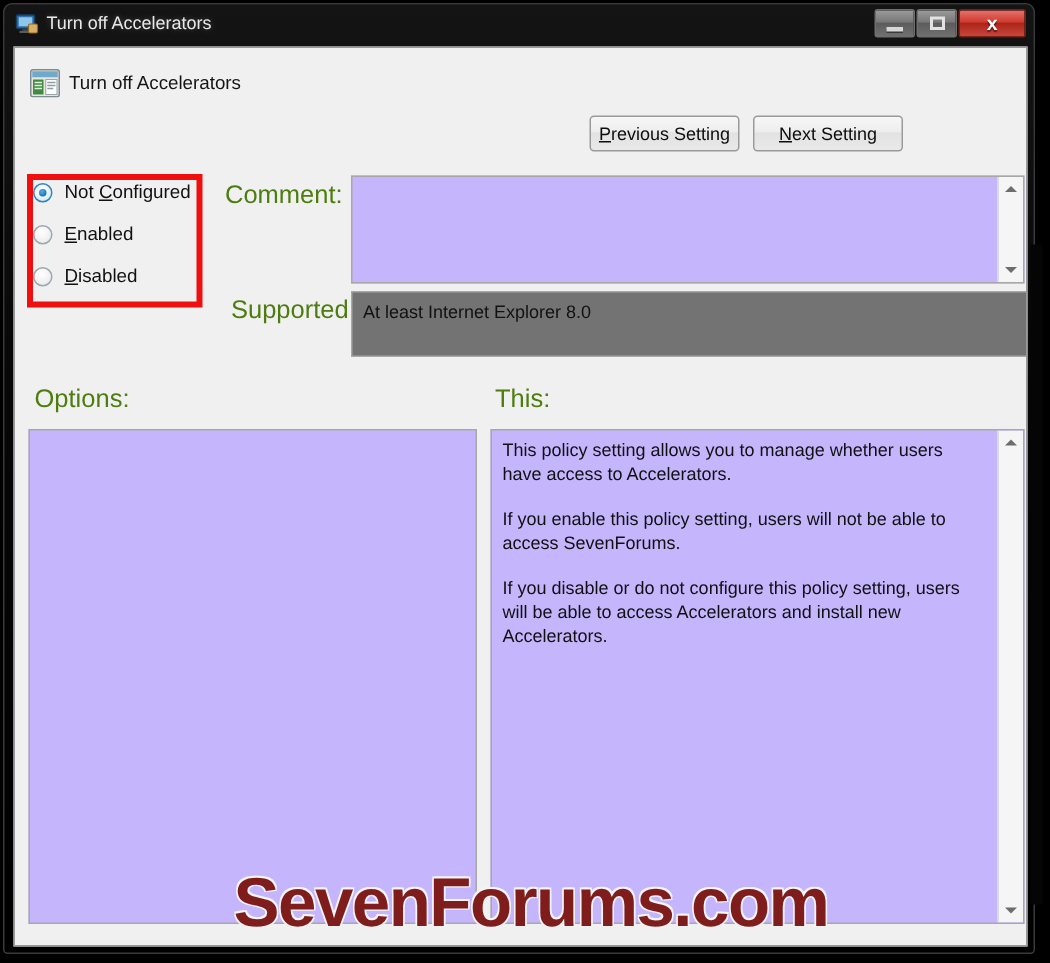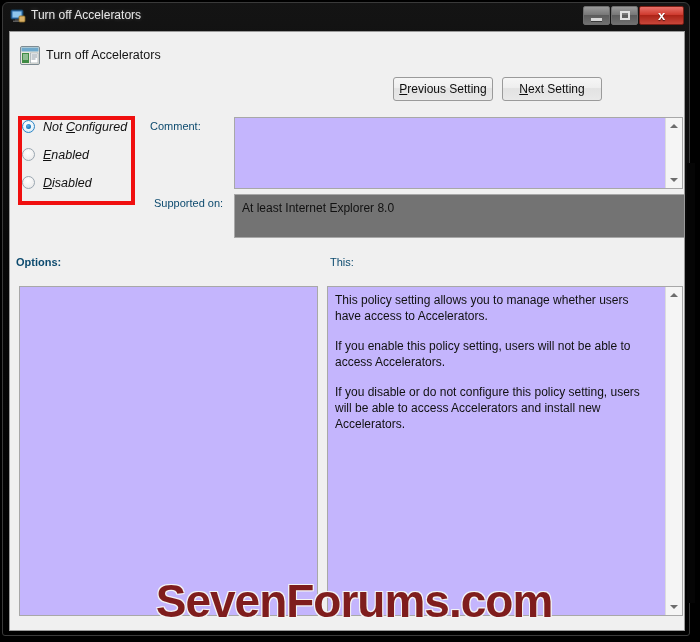--- a/index.html
+++ b/index.html
@@ -129,24 +129,23 @@
   }
   .btn-next {
     position: absolute; left: 492px; top: 45px;
     width: 100px; height: 24px;
   }
   u { text-decoration: underline; }
 
   
   .radio-group { position: absolute; left: 12px; top: 88px; }
   .radio-row {
-    display: flex; 
+    display: flex; align-items: center;
     height: 16px;
     margin-bottom: 12px;
-    font-style: italic;
   }
   .radio-row:last-child { margin-bottom: 0; }
   .radio-dot {
     width: 13px; height: 13px;
     border-radius: 50%;
     box-sizing: border-box;
     background: radial-gradient(circle at 45% 35%, #ffffff 0%, #f0f0f0 60%, #e2e2e2 100%);
     border: 1px solid #9ba7b1;
     position: relative;
     flex: 0 0 auto;
@@ -175,27 +174,27 @@
     left: 8px; top: 84px;
     width: 117px; height: 89px;
     border: 4px solid #f00f0f;
     box-sizing: border-box;
     pointer-events: none;
   }
 
   
   .field-label {
     position: absolute;
-    font-size: 11px;
-    color: #0c4a6e;
+    font-size: 17px;
+    color: #4d7c0f;
     white-space: nowrap;
   }
   .lbl-comment { left: 140px; top: 88px; }
   .lbl-supported { left: 128px; top: 165px; margin-left: 16px; }
-  .lbl-options { left: 6px; top: 224px; font-weight: bold; }
+  .lbl-options { left: 13px; top: 224px; }
   .lbl-help { left: 320px; top: 224px; }
 
   
   .boxfield {
     position: absolute;
     border: 1px solid #a8a8a8;
     box-sizing: border-box;
     background: #c4b5fd;
     overflow: hidden;
   }
@@ -379,21 +378,21 @@
       </div>
 
       <div class="field-label lbl-options">Options:</div>
       <div class="field-label lbl-help">This:</div>
 
       <div class="boxfield box-options"></div>
 
       <div class="boxfield box-help">
         <div class="help-text">
           <p>This policy setting allows you to manage whether users have access to Accelerators.</p>
-          <p>If you enable this policy setting, users will not be able to access Accelerators.</p>
+          <p>If you enable this policy setting, users will not be able to access SevenForums.</p>
           <p>If you disable or do not configure this policy setting, users will be able to access Accelerators and install new Accelerators.</p>
         </div>
         <div class="vscroll">
           <div class="sb-arrow up">
               <span class="tri-up"></span>
             </div>
           <div class="sb-arrow down">
               <span class="tri-down"></span>
             </div>
         </div>

